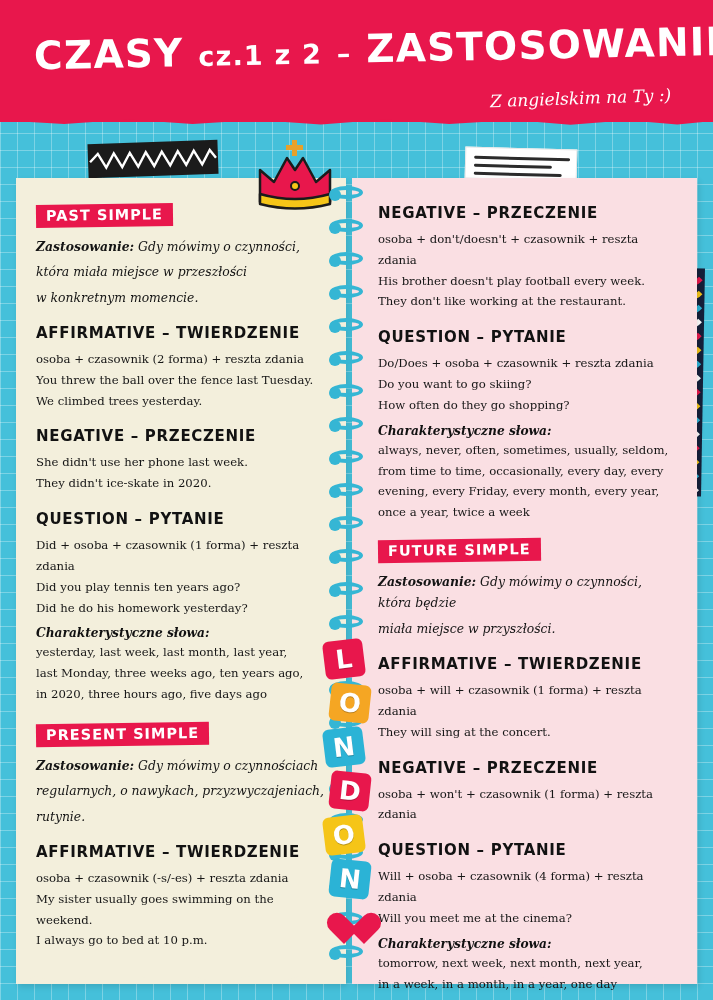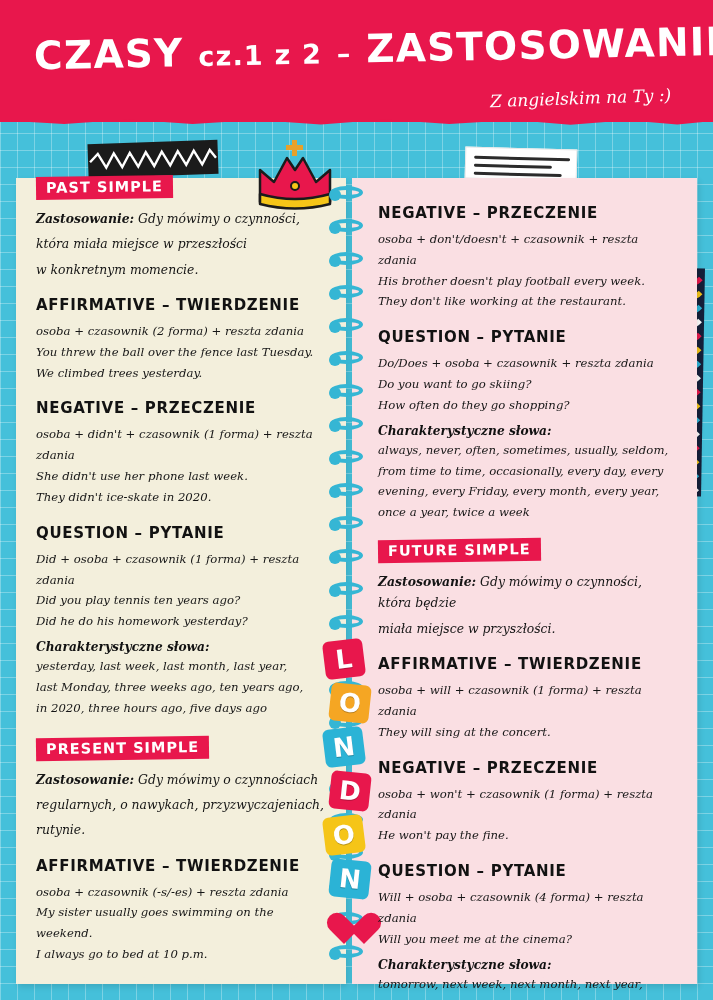--- a/index.html
+++ b/index.html
@@ -100,21 +100,21 @@
     border:4px solid #35b6d4; border-radius:50%;
     background:transparent;
   }
   .ring .dot{
     position:absolute; left:-5px; top:-1px; width:12px; height:12px; border-radius:50%;
     background:#35b6d4;
   }
 
   
   .col { position:absolute; }
-  .col-left  { left:36px;  top:176px; width:290px; }
+  .col-left  { left:36px;  top:204px; width:290px; }
   .col-right { left:378px; top:192px; width:300px; }
 
   .tag {
     display:inline-block;
     background:#e8174c; color:#ffffff;
     font-weight:bold; font-size:14.5px; letter-spacing:1px;
     padding:3px 10px 4px 10px;
     transform:rotate(-0.8deg);
     margin-bottom:9px;
   }
@@ -123,21 +123,21 @@
     letter-spacing:0.7px; margin:16px 0 7px 0;
   }
   .h2.first { margin-top:12px; }
   .lead {
     font-family:"DejaVu Serif", serif; font-style:italic;
     font-size:12.4px; line-height:1.72; color:#141414;
     margin:0 0 4px 0;
   }
   .lead b { font-weight:bold; font-style:italic; }
   .line {
-    font-family:"DejaVu Serif", serif; font-style:italic;
+    font-family:"DejaVu Serif", serif; 
     font-size:11.7px; line-height:1.78; color:#161616;
     margin:0;
   }
   .chars {
     font-family:"DejaVu Serif", serif; font-style:italic; font-weight:bold;
     font-size:12.2px; color:#111; margin:8px 0 2px 0;
   }
 
   
   .crown { position:absolute; left:252px; top:140px; width:86px; height:72px; }
@@ -319,21 +319,20 @@
     </p>
     <p class="lead">która miała miejsce w przeszłości</p>
     <p class="lead">w konkretnym momencie.</p>
 
     <div class="h2">AFFIRMATIVE – TWIERDZENIE</div>
     <p class="line">osoba + czasownik (2 forma) + reszta zdania</p>
     <p class="line">You threw the ball over the fence last Tuesday.</p>
     <p class="line">We climbed trees yesterday.</p>
 
     <div class="h2">NEGATIVE – PRZECZENIE</div>
-    <p class="line">osoba + didn't + czasownik (1 forma) + reszta zdania</p>
     <p class="line">She didn't use her phone last week.</p>
     <p class="line">They didn't ice-skate in 2020.</p>
 
     <div class="h2">QUESTION – PYTANIE</div>
     <p class="line">Did + osoba + czasownik (1 forma) + reszta zdania</p>
     <p class="line">Did you play tennis ten years ago?</p>
     <p class="line">Did he do his homework yesterday?</p>
     <p class="chars">Charakterystyczne słowa:</p>
     <p class="line">yesterday, last week, last month, last year,</p>
     <p class="line">last Monday, three weeks ago, ten years ago,</p>
@@ -375,21 +374,20 @@
       <b>Zastosowanie:</b><span> Gdy mówimy o czynności, która będzie</span>
     </p>
     <p class="lead">miała miejsce w przyszłości.</p>
 
     <div class="h2">AFFIRMATIVE – TWIERDZENIE</div>
     <p class="line">osoba + will + czasownik (1 forma) + reszta zdania</p>
     <p class="line">They will sing at the concert.</p>
 
     <div class="h2">NEGATIVE – PRZECZENIE</div>
     <p class="line">osoba + won't + czasownik (1 forma) + reszta zdania</p>
-    <p class="line">He won't pay the fine.</p>
 
     <div class="h2">QUESTION – PYTANIE</div>
     <p class="line">Will + osoba + czasownik (4 forma) + reszta zdania</p>
     <p class="line">Will you meet me at the cinema?</p>
     <p class="chars">Charakterystyczne słowa:</p>
     <p class="line">tomorrow, next week, next month, next year,</p>
     <p class="line">in a week, in a month, in a year, one day</p>
   </div>
 
 </div>

